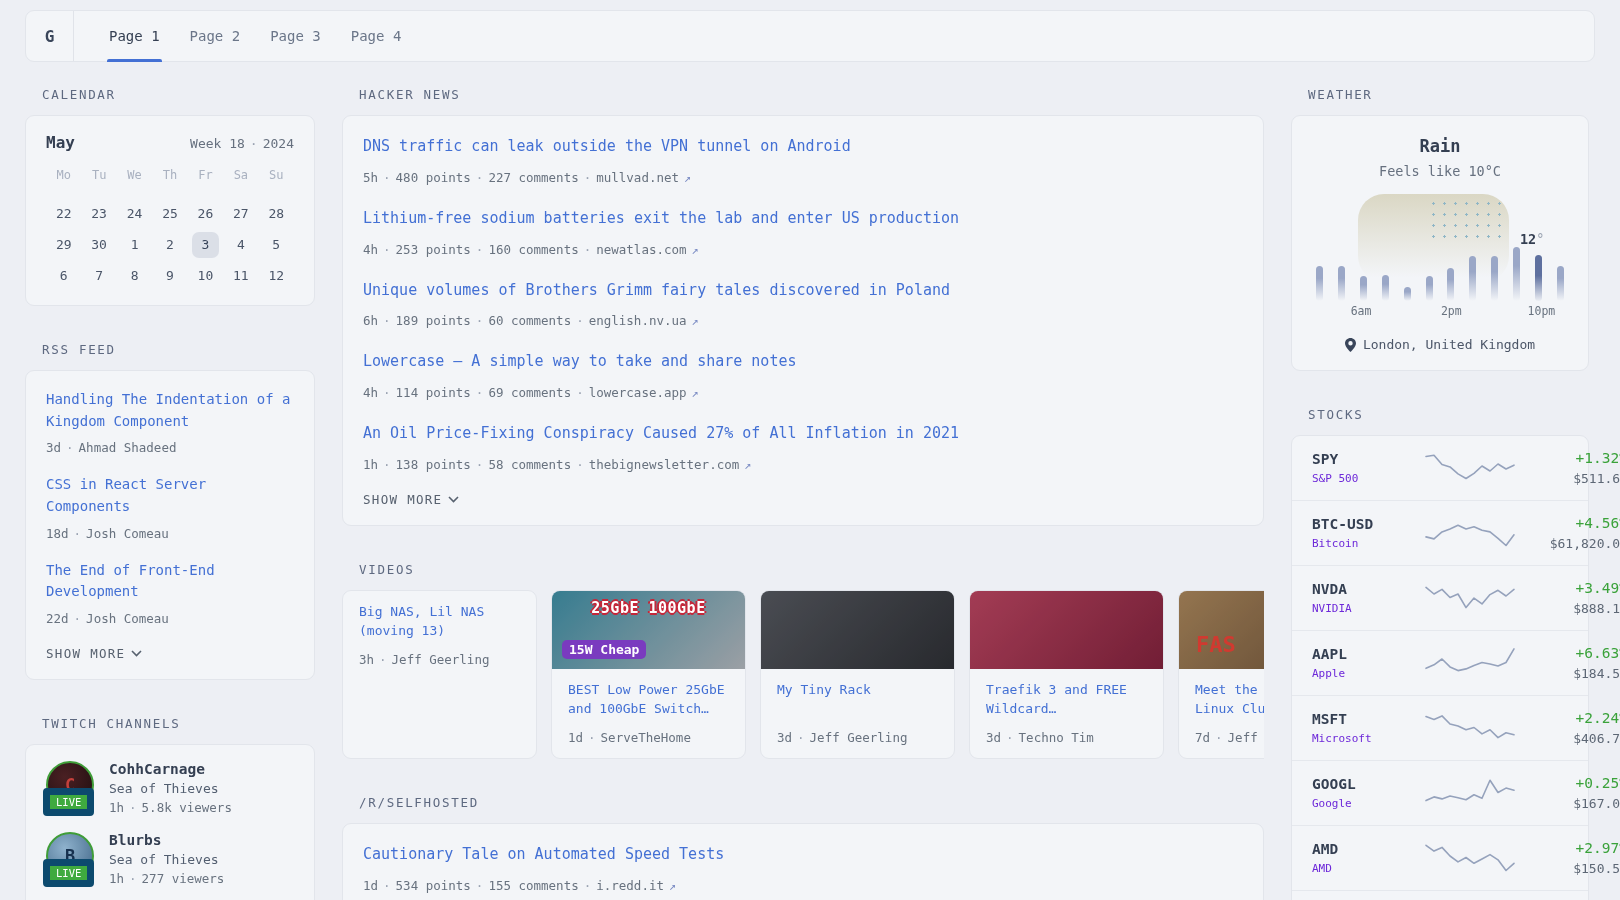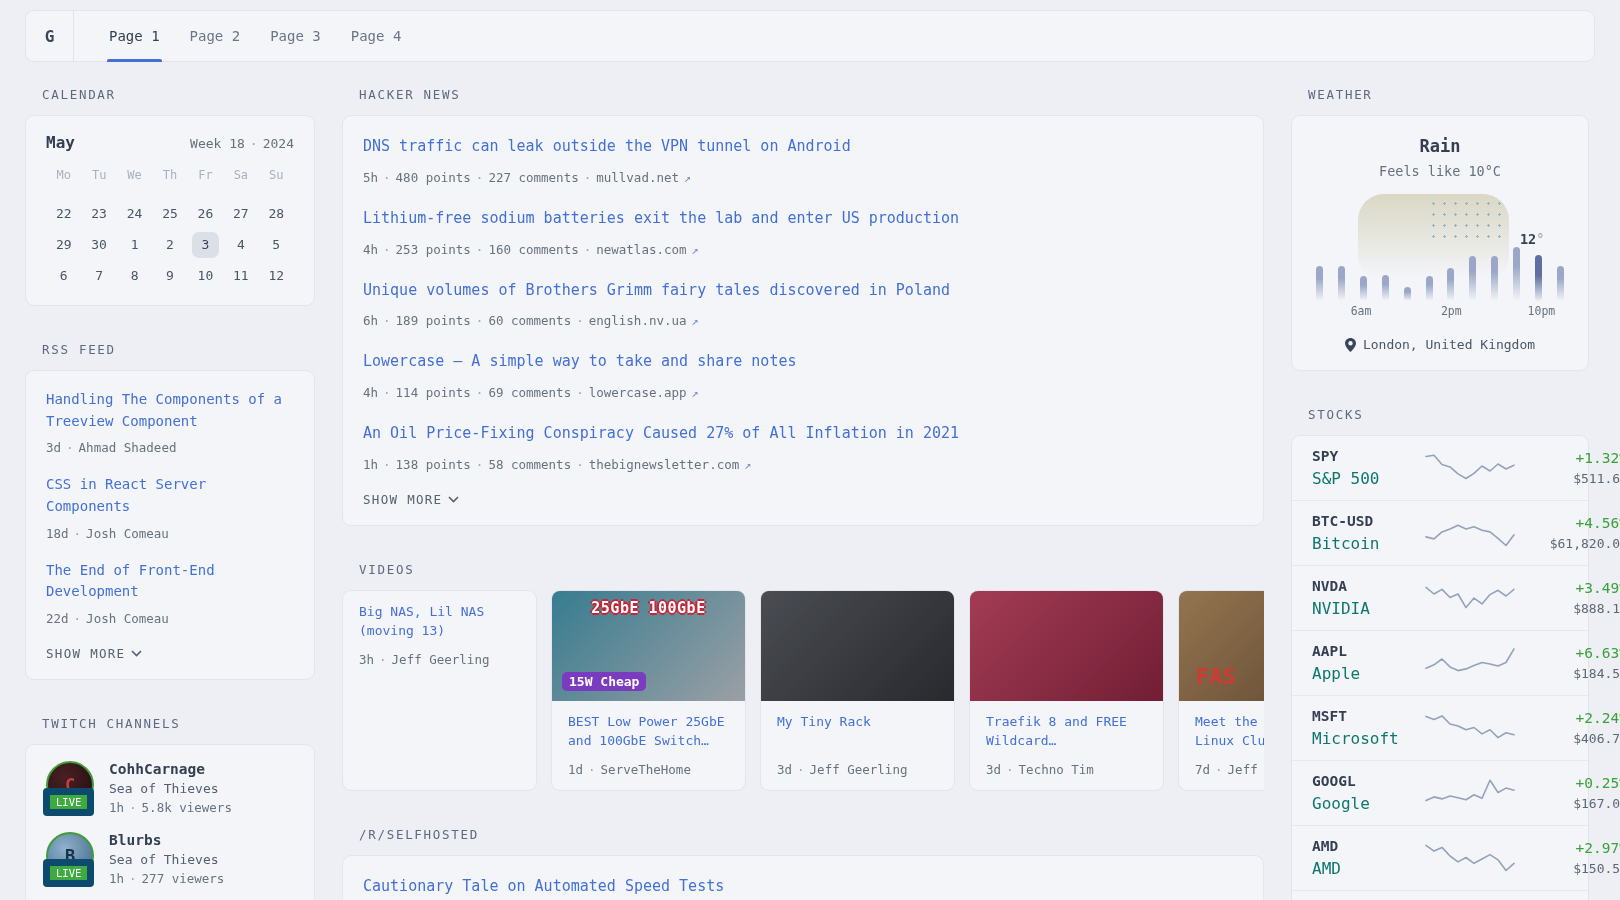--- a/index.html
+++ b/index.html
@@ -57,21 +57,21 @@
   .chcat{font-size:13px;color:#525e70;margin-top:4px}
   .chmeta{margin-top:4px}
   
   .newscard{padding:20px 20px 18px}
   .nitem + .nitem{margin-top:23px}
   .nitem .title{font-size:15px;line-height:1.45;display:block}
   .nitem .meta{margin-top:12px}
   
   .vrow{display:flex;gap:14px;margin-top:13px;overflow:hidden;width:922px}
   .vcard{width:193px;flex:none;background:#f3f5f8;border:1px solid #e2e5eb;border-radius:9px;cursor:pointer}
-  .vthumb{height:110px;border-radius:8px 8px 0 0;position:relative;overflow:hidden}
+  .vthumb{height:78px;border-radius:8px 8px 0 0;position:relative;overflow:hidden}
   .vthumb .shade{position:absolute;inset:0;background:rgba(20,24,32,.18)}
   .vbanner{position:absolute;top:8px;left:0;right:0;text-align:center;font-size:15px;font-weight:bold;letter-spacing:.5px;text-shadow:0 0 3px rgba(0,0,0,.35)}
   .voverlay{position:absolute;bottom:10px;left:10px;font-size:13px;font-weight:bold;padding:2px 7px;border-radius:5px}
   .vbody{padding:11px 16px 13px}
   .vtitle{font-size:13px;line-height:1.5;display:block;min-height:43px;white-space:pre-line}
   .vmeta{margin-top:7px}
   
   .weathercard{padding:20px 24px 18px}
   .w-cond{text-align:center;font-size:17px;font-weight:bold;color:#343f52}
   .w-feels{text-align:center;font-size:13.5px;color:#66707f;margin-top:7px}
@@ -85,21 +85,21 @@
   .w-temp .deg{color:#9aa3b2;font-weight:normal}
   .w-hours{position:absolute;left:0;right:0;top:113px;height:18px}
   .w-hours span{position:absolute;transform:translateX(-50%);font-size:11.5px;color:#68727f}
   .w-loc{margin-top:14px;display:flex;align-items:center;justify-content:center;gap:7px;font-size:13px;color:#4c5668}
   
   .stockscard{padding:0 0}
   .srow{display:flex;align-items:center;padding:12px 20px;height:40px;cursor:pointer}
   .srow + .srow{border-top:1px solid #e5e8ed}
   .s-l{width:112px;flex:none}
   .s-tick{font-size:14.5px;font-weight:bold;color:#343f52}
-  .s-name{font-size:16px;color:#0f766e;margin-top:5px}
+  .s-name{font-size:11px;color:#6d28d9;margin-top:5px}
   .s-spark{flex:1;display:flex;justify-content:center}
   .s-r{width:112px;flex:none;text-align:right}
   .s-chg{font-size:14.5px}
   .s-chg.up{color:#3aa23a}
   .s-price{font-size:13px;color:#5d6775;margin-top:5px}
 </style>
 </head>
 <body>
 
 <div class="page">
@@ -199,21 +199,21 @@
               </div>
             </div>
         </div>
       </section>
 
       <section>
         <h2 class="slabel">RSS FEED</h2>
         <div class="card listcard">
           <div id="rss-list">
               <div class="litem">
-                <a class="title link">Handling The Components of a Treeview Component</a>
+                <a class="title link">Handling The Indentation of a Kingdom Component</a>
                 <div class="meta"><span>3d</span><span class="sep">·</span><span>Ahmad Shadeed</span></div>
               </div>
               <div class="litem">
                 <a class="title link">CSS in React Server Components</a>
                 <div class="meta"><span>18d</span><span class="sep">·</span><span>Josh Comeau</span></div>
               </div>
               <div class="litem">
                 <a class="title link">The End of Front-End Development</a>
                 <div class="meta"><span>22d</span><span class="sep">·</span><span>Josh Comeau</span></div>
               </div>
@@ -328,21 +328,21 @@
               <div class="vbody">
                 <a class="vtitle link">My Tiny Rack</a>
                 <div class="meta vmeta"><span>3d</span><span class="sep">·</span><span>Jeff Geerling</span></div>
               </div>
             </div>
             <div class="vcard">
               <div class="vthumb" style="background: linear-gradient(135deg, rgb(194, 69, 96) 0%, rgb(134, 32, 58) 100%);">
                 <div class="shade"></div>
               </div>
               <div class="vbody">
-                <a class="vtitle link">Traefik 8 and FREE Wildcard…</a>
+                <a class="vtitle link">Traefik 3 and FREE Wildcard…</a>
                 <div class="meta vmeta"><span>3d</span><span class="sep">·</span><span>Techno Tim</span></div>
               </div>
             </div>
             <div class="vcard">
               <div class="vthumb" style="background: linear-gradient(135deg, rgb(176, 138, 90) 0%, rgb(107, 79, 51) 100%);">
                 <div class="shade"></div>
                 <div class="voverlay" style="color: rgb(208, 58, 48); background: transparent; font-size: 22px;">FAS</div>
               </div>
               <div class="vbody">
                 <a class="vtitle link">Meet the

